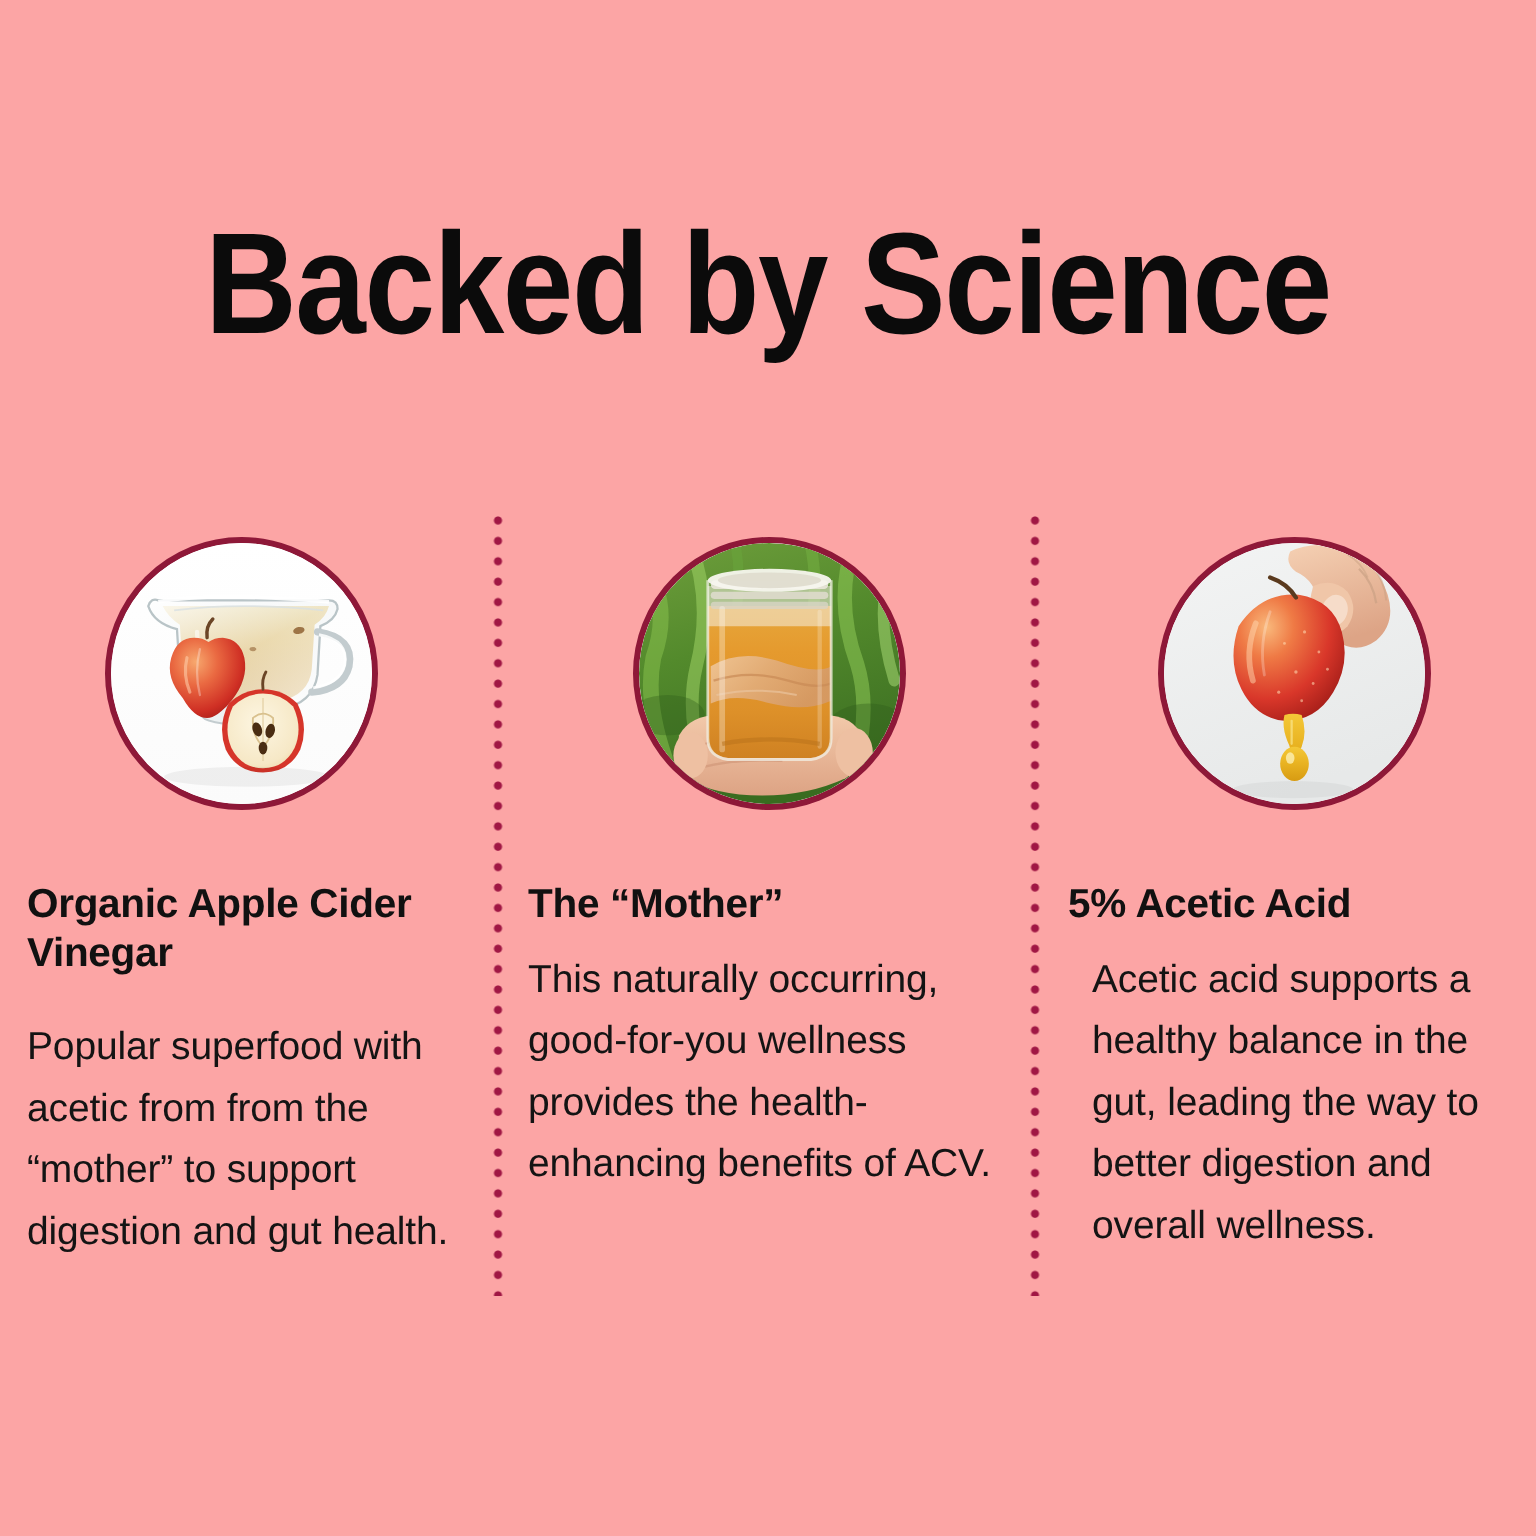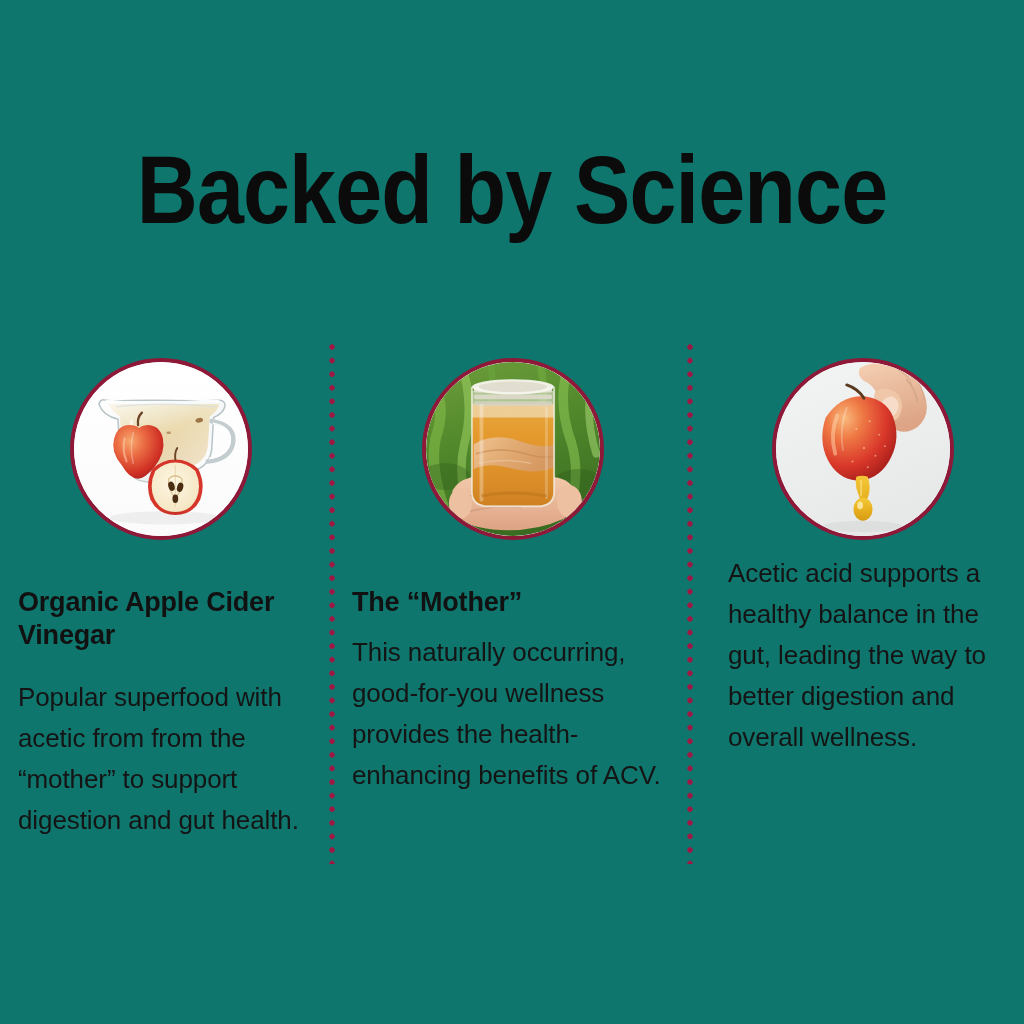--- a/index.html
+++ b/index.html
@@ -15,21 +15,21 @@
     color: #111111;
     overflow: hidden;
     position: relative;
   }
 
   .page {
     position: absolute;
     inset: 0;
     width: 1024px;
     height: 1024px;
-    background: #0f766e;
+    background: #fca5a5;
   }
 
   
   .title {
     position: absolute;
     left: 0;
     top: 74px;
     width: 1024px;
     text-align: center;
     font-family: "Liberation Sans Narrow", "Liberation Sans", sans-serif;
@@ -367,17 +367,18 @@
             <ellipse cx="91" cy="154" rx="10" ry="12" fill="url(#drip)"></ellipse>
             <ellipse cx="88" cy="150" rx="3" ry="4" fill="#fdf0b4" opacity="0.8"></ellipse>
             <path d="M89 124 L89 140" stroke="#fae58e" stroke-width="1.6" opacity="0.7" stroke-linecap="round"></path>
           </g>
 
           <ellipse cx="90" cy="172" rx="42" ry="6" fill="#000000" opacity="0.04"></ellipse>
         </svg>
       </div>
     </div>
 
+    <div class="heading">5% Acetic Acid</div>
 
     <div class="body">Acetic acid supports a healthy balance in the gut, leading the way to better digestion and overall wellness.</div>
   </div>
 
 </div>
 
 </body></html>

